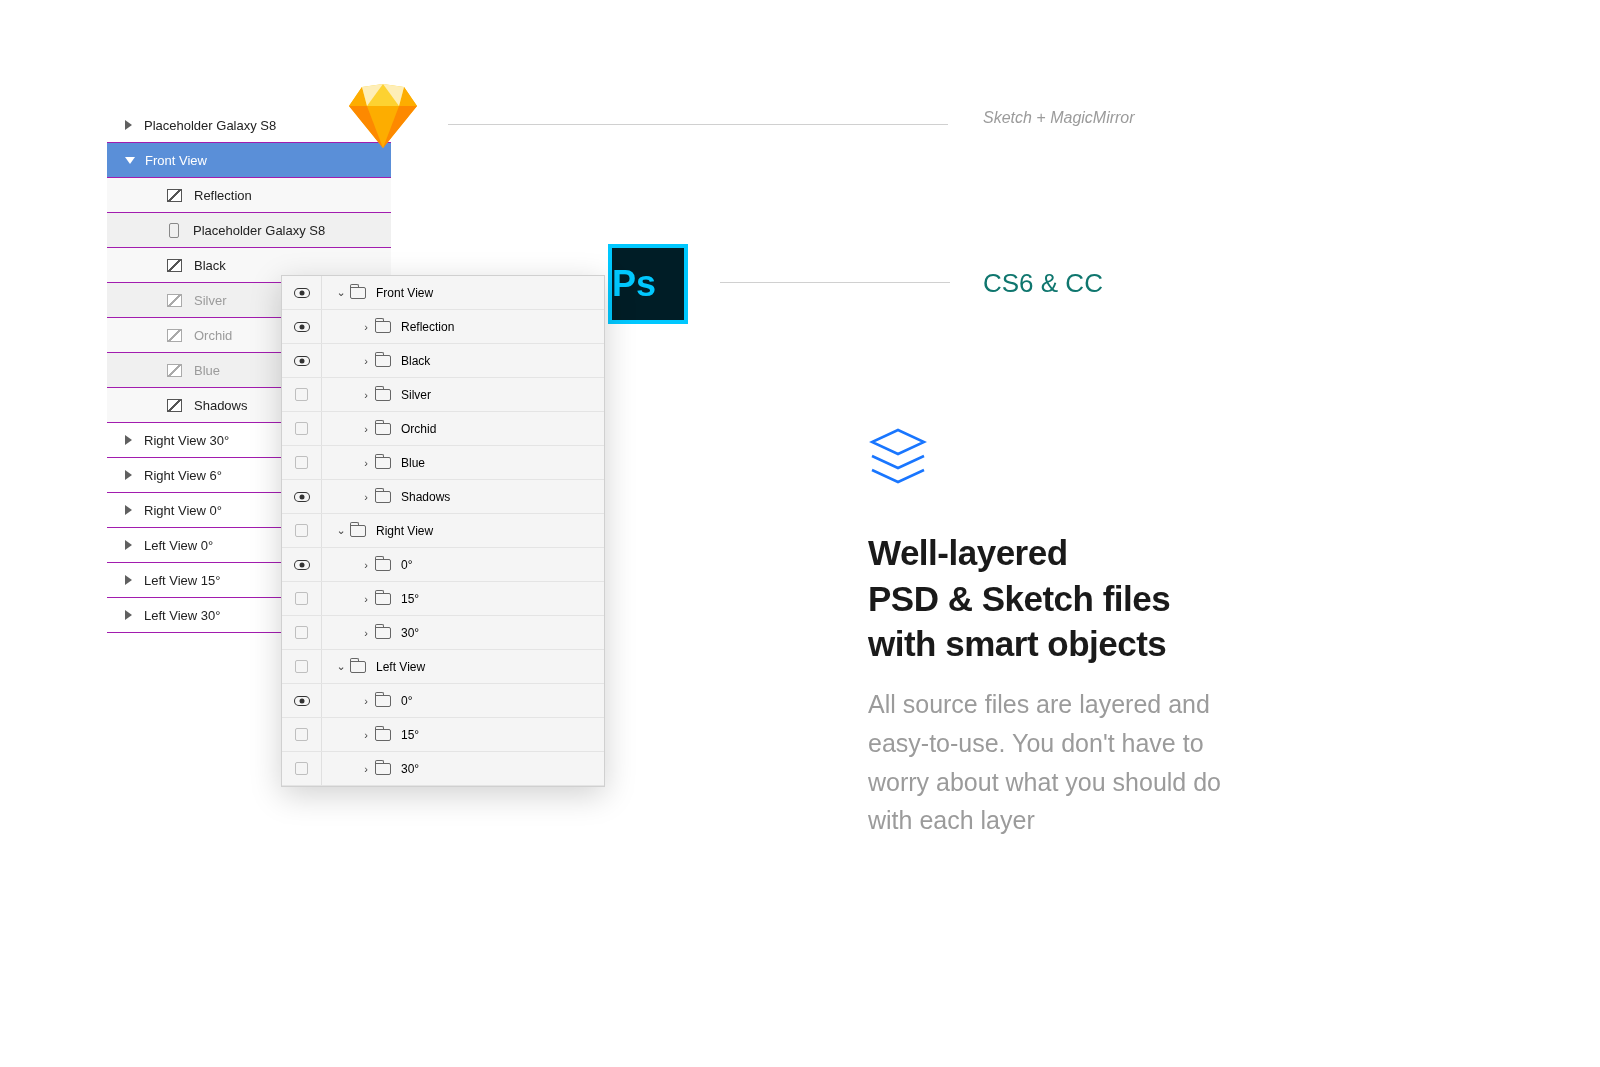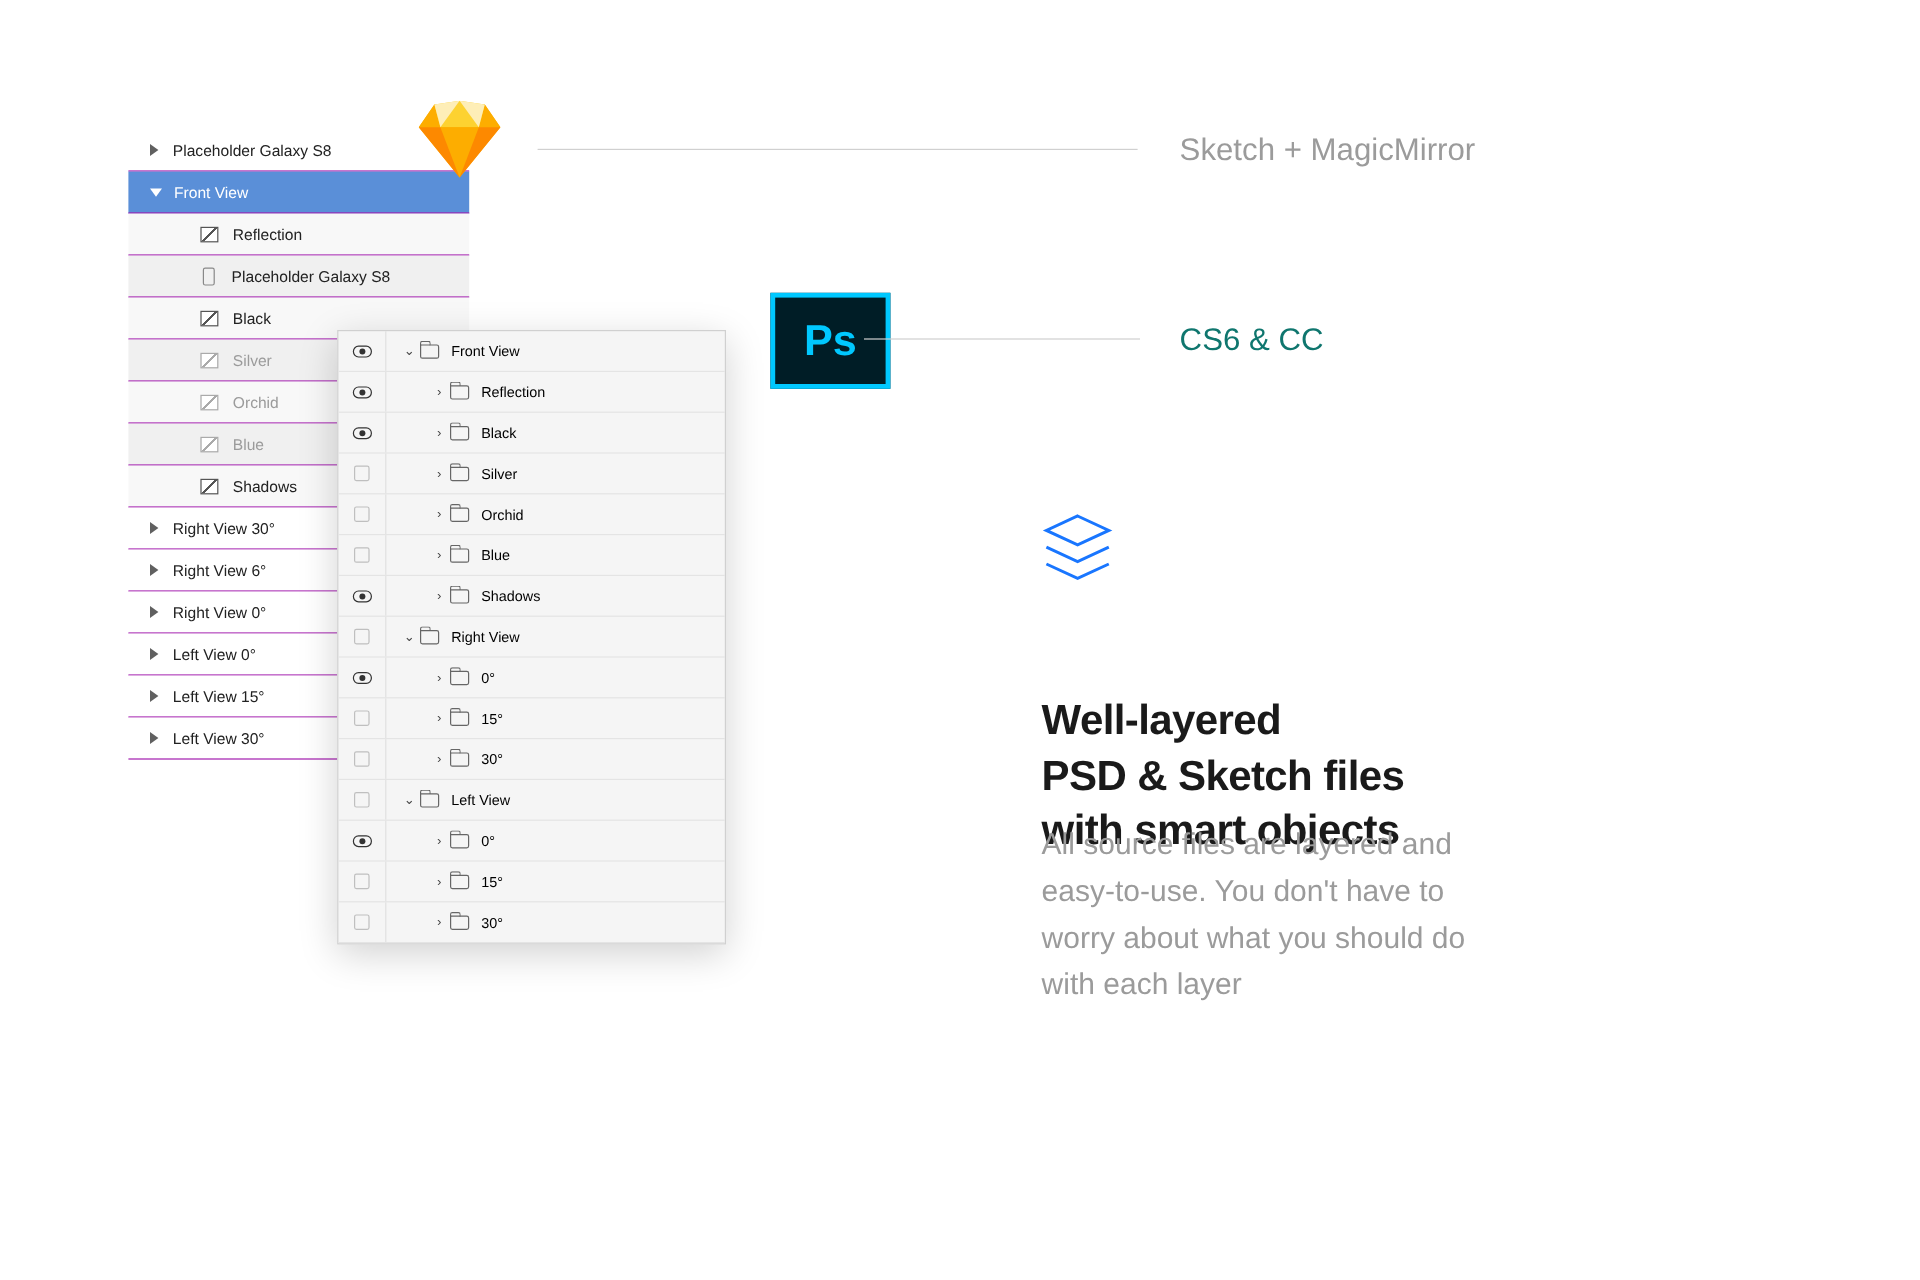--- a/index.html
+++ b/index.html
@@ -160,29 +160,29 @@
       position: absolute;
       left: 347px;
       top: 84px;
       width: 72px;
       height: 66px;
     }
 
     
     .ps-app-icon {
       position: absolute;
-      left: 642px;
+      left: 608px;
       top: 244px;
-      width: 100px;
+      width: 80px;
       height: 80px;
       background: #001d26;
       border: 4px solid #00c8ff;
       display: flex;
       align-items: center;
-      justify-content: center;
+      justify-content: flex-start;
       font-size: 36px;
       font-weight: bold;
       color: #00c8ff;
       font-family: Arial, sans-serif;
     }
 
     
     .sep-line-1 {
       position: absolute;
       left: 448px;
@@ -198,22 +198,23 @@
       width: 230px;
       height: 1px;
       background: #d0d0d0;
     }
 
     
     .caption-1 {
       position: absolute;
       left: 983px;
       top: 109px;
-      font-size: 26px;
+      font-size: 16px;
       color: #9b9b9b;
+      font-style: italic;
     }
     .caption-2 {
       position: absolute;
       left: 983px;
       top: 268px;
       font-size: 26px;
       color: #0f766e;
     }
 
     
@@ -228,21 +229,20 @@
     
     .headline {
       position: absolute;
       left: 868px;
       top: 530px;
       font-size: 35px;
       font-weight: 700;
       color: #1a1a1a;
       line-height: 1.3;
       letter-spacing: -0.5px;
-      margin-top: 48px;
     }
 
     
     .body-text {
       position: absolute;
       left: 868px;
       top: 685px;
       width: 400px;
       font-size: 25px;
       color: #9b9b9b;

